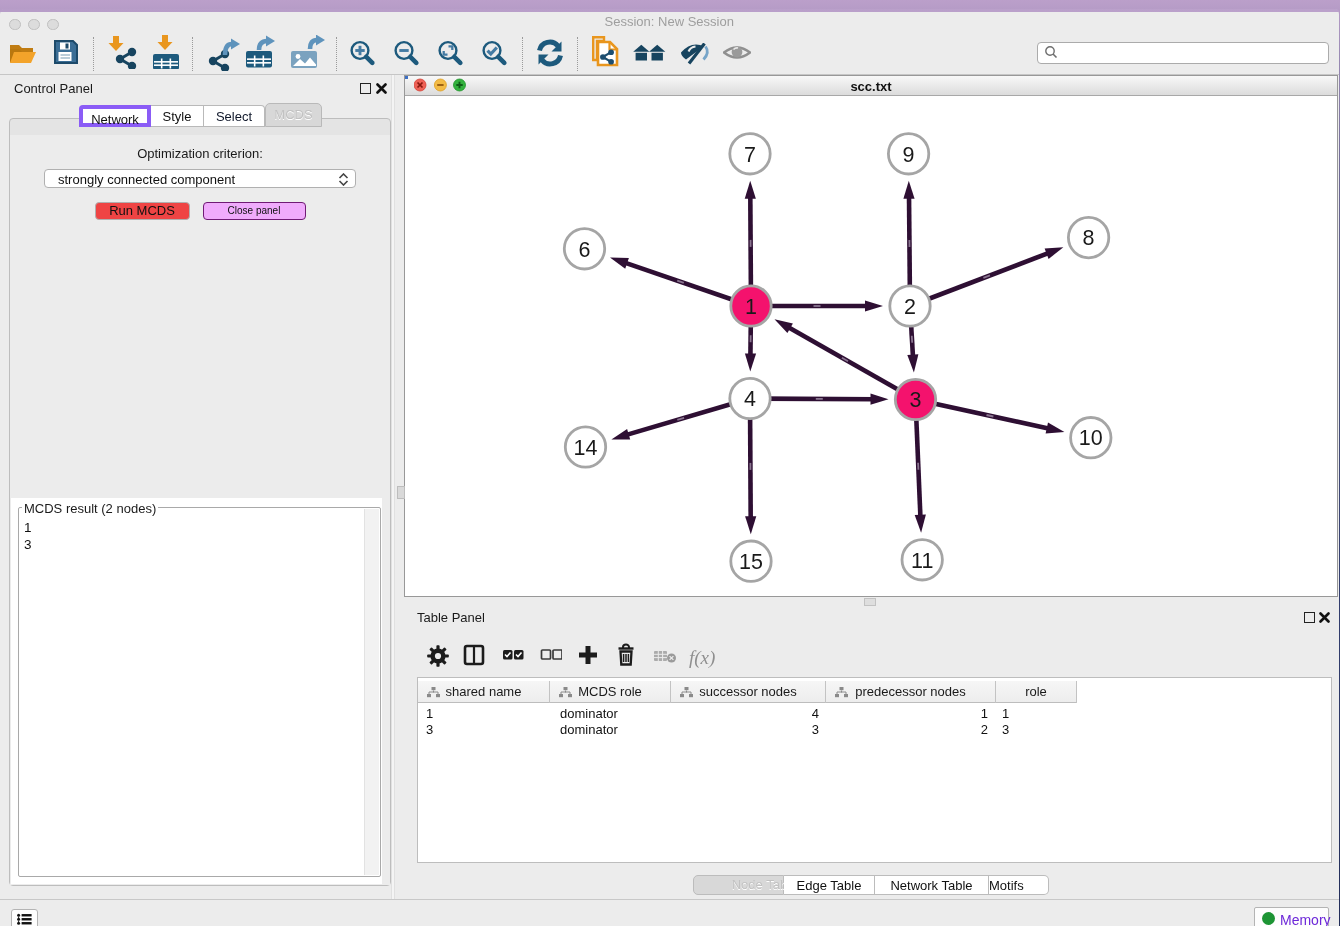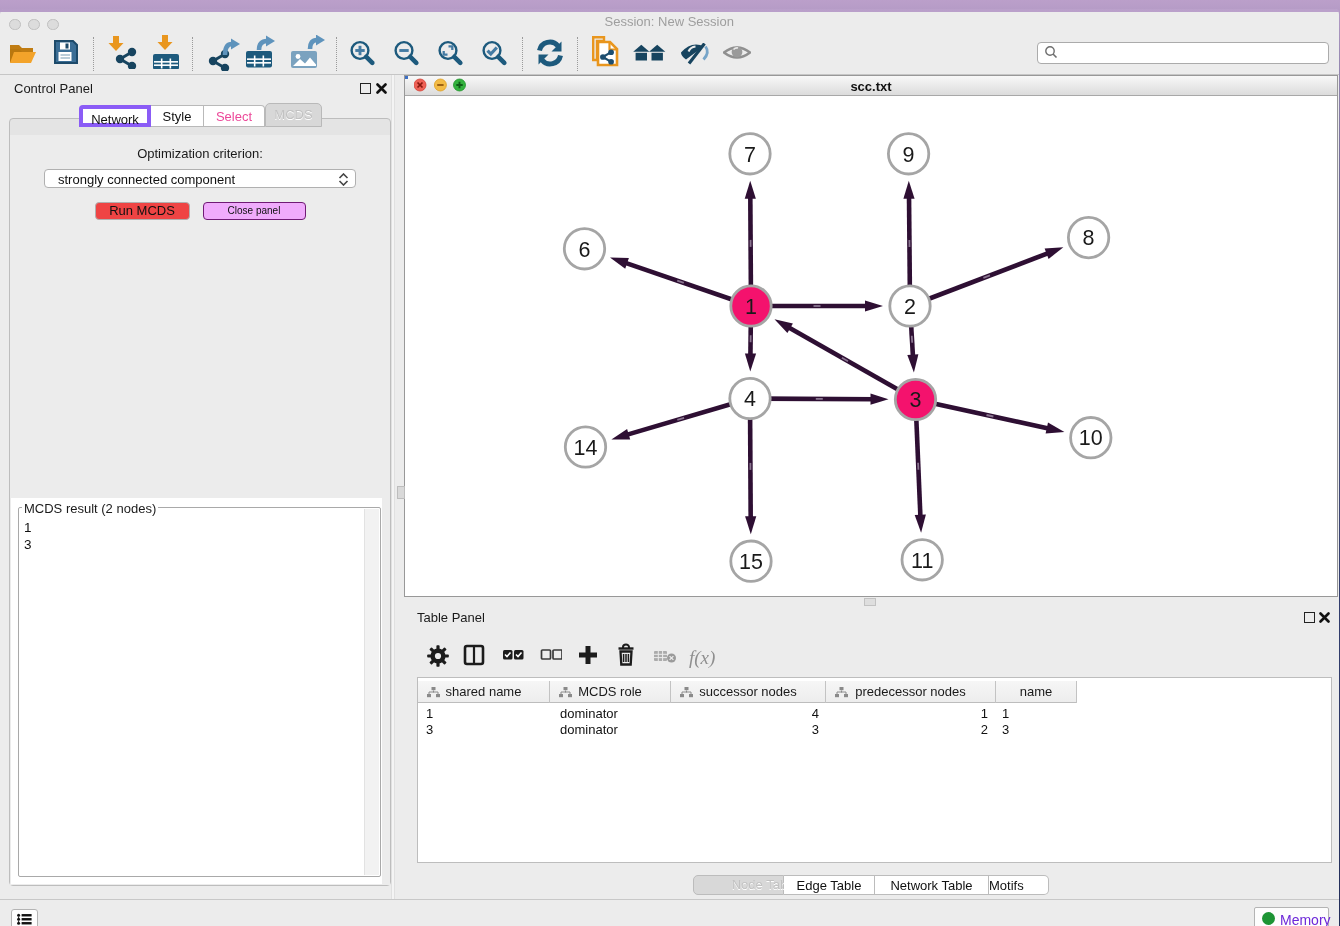--- a/index.html
+++ b/index.html
@@ -148,21 +148,21 @@
   <svg class="abs" style="left:376px;top:9px" width="11" height="11" viewBox="0 0 11 11">
         <path d="M1.5,1.5 L9.5,9.5 M9.5,1.5 L1.5,9.5" stroke="#111" stroke-width="2.6" stroke-linecap="round"></path>
       </svg>
 
   <div class="abs" style="left:9px;top:44px;width:382px;height:768px;background:#e4e4e4;border:1px solid #bdbdbd;border-radius:4px;box-sizing:border-box;"></div>
   <div class="abs" style="left:10px;top:61px;width:380px;height:750px;background:#ececec;"></div>
 
   <div class="abs" style="left:265px;top:29px;width:57px;height:24px;background:#d8d8d8;border:1px solid #b9b9b9;border-radius:5px 5px 0 0;box-sizing:border-box;"></div>
   <div class="abs" style="left:79px;top:31px;width:72px;height:22px;background:#fff;border:4px solid #8b5cf6;border-radius:4px 0 0 0;box-sizing:border-box;text-align:center;font-size:13px;line-height:21px;color:#111;">Network</div>
   <div class="abs" style="left:151px;top:31px;width:53px;height:22px;background:#fff;border:1px solid #b9b9b9;border-left:none;box-sizing:border-box;text-align:center;font-size:13px;line-height:21px;color:#111;">Style</div>
-  <div class="abs" style="left:204px;top:31px;width:61px;height:22px;background:#fff;border:1px solid #b9b9b9;border-left:none;border-radius:0 4px 0 0;box-sizing:border-box;text-align:center;font-size:13px;line-height:21px;color:#ec4899;">Select</div>
+  <div class="abs" style="left:204px;top:31px;width:61px;height:22px;background:#fff;border:1px solid #b9b9b9;border-left:none;border-radius:0 4px 0 0;box-sizing:border-box;text-align:center;font-size:13px;line-height:21px;color:#0f172a;">Select</div>
   <div class="abs etched" style="left:265px;top:29px;width:57px;height:24px;text-align:center;font-size:13px;line-height:24px;">MCDS</div>
 
   <div class="abs" style="left:44px;top:95px;width:312px;height:19px;background:#fff;border:1px solid #b0b0b0;border-radius:4px;box-sizing:border-box;">
     <div class="abs" style="left:13px;top:2px;font-size:13px;color:#111;">strongly connected component</div>
     <svg class="abs" style="right:6px;top:2.5px" width="11" height="13" viewBox="0 0 11 13">
           <path d="M1.5,5 L5.5,1 L9.5,5" fill="none" stroke="#444" stroke-width="1.6"></path>
           <path d="M1.5,8 L5.5,12 L9.5,8" fill="none" stroke="#444" stroke-width="1.6"></path>
         </svg>
   </div>
   <div class="abs" style="left:10px;top:72px;width:380px;text-align:center;font-size:13px;color:#1a1a1a;">Optimization criterion:</div>
@@ -335,21 +335,21 @@
         <rect x="9" y="7" width="4" height="3.2" fill="#8a8a8a"></rect>
         <path d="M2,7 v-2 h9 v2 M6.5,3.5 v2" stroke="#8a8a8a" stroke-width="1" fill="none"></path>
       </svg>
       <div class="abs" style="left:422px;top:75px;width:170px;height:22px;border-right:1px solid #c3c3c3;box-sizing:border-box;text-align:center;font-size:13px;line-height:21px;color:#1a1a1a;">predecessor nodes</div>
       <svg class="abs" style="left:431px;top:81px" width="13" height="11" viewBox="0 0 13 11">
         <rect x="4.5" y="0" width="4" height="3.2" fill="#8a8a8a"></rect>
         <rect x="0" y="7" width="4" height="3.2" fill="#8a8a8a"></rect>
         <rect x="9" y="7" width="4" height="3.2" fill="#8a8a8a"></rect>
         <path d="M2,7 v-2 h9 v2 M6.5,3.5 v2" stroke="#8a8a8a" stroke-width="1" fill="none"></path>
       </svg>
-      <div class="abs" style="left:592px;top:75px;width:81px;height:22px;border-right:1px solid #c3c3c3;box-sizing:border-box;text-align:center;font-size:13px;line-height:21px;color:#1a1a1a;">name</div>
+      <div class="abs" style="left:592px;top:75px;width:81px;height:22px;border-right:1px solid #c3c3c3;box-sizing:border-box;text-align:center;font-size:13px;line-height:21px;color:#1a1a1a;">role</div>
       <div class="abs" style="left:22px;top:100px;font-size:13px;color:#111;">1</div>
       <div class="abs" style="left:156px;top:100px;font-size:13px;color:#111;">dominator</div>
       <div class="abs" style="left:267px;top:100px;width:148px;text-align:right;font-size:13px;color:#111;">4</div>
       <div class="abs" style="left:422px;top:100px;width:162px;text-align:right;font-size:13px;color:#111;">1</div>
       <div class="abs" style="left:598px;top:100px;font-size:13px;color:#111;">1</div>
       <div class="abs" style="left:22px;top:116px;font-size:13px;color:#111;">3</div>
       <div class="abs" style="left:156px;top:116px;font-size:13px;color:#111;">dominator</div>
       <div class="abs" style="left:267px;top:116px;width:148px;text-align:right;font-size:13px;color:#111;">3</div>
       <div class="abs" style="left:422px;top:116px;width:162px;text-align:right;font-size:13px;color:#111;">2</div>
       <div class="abs" style="left:598px;top:116px;font-size:13px;color:#111;">3</div>

